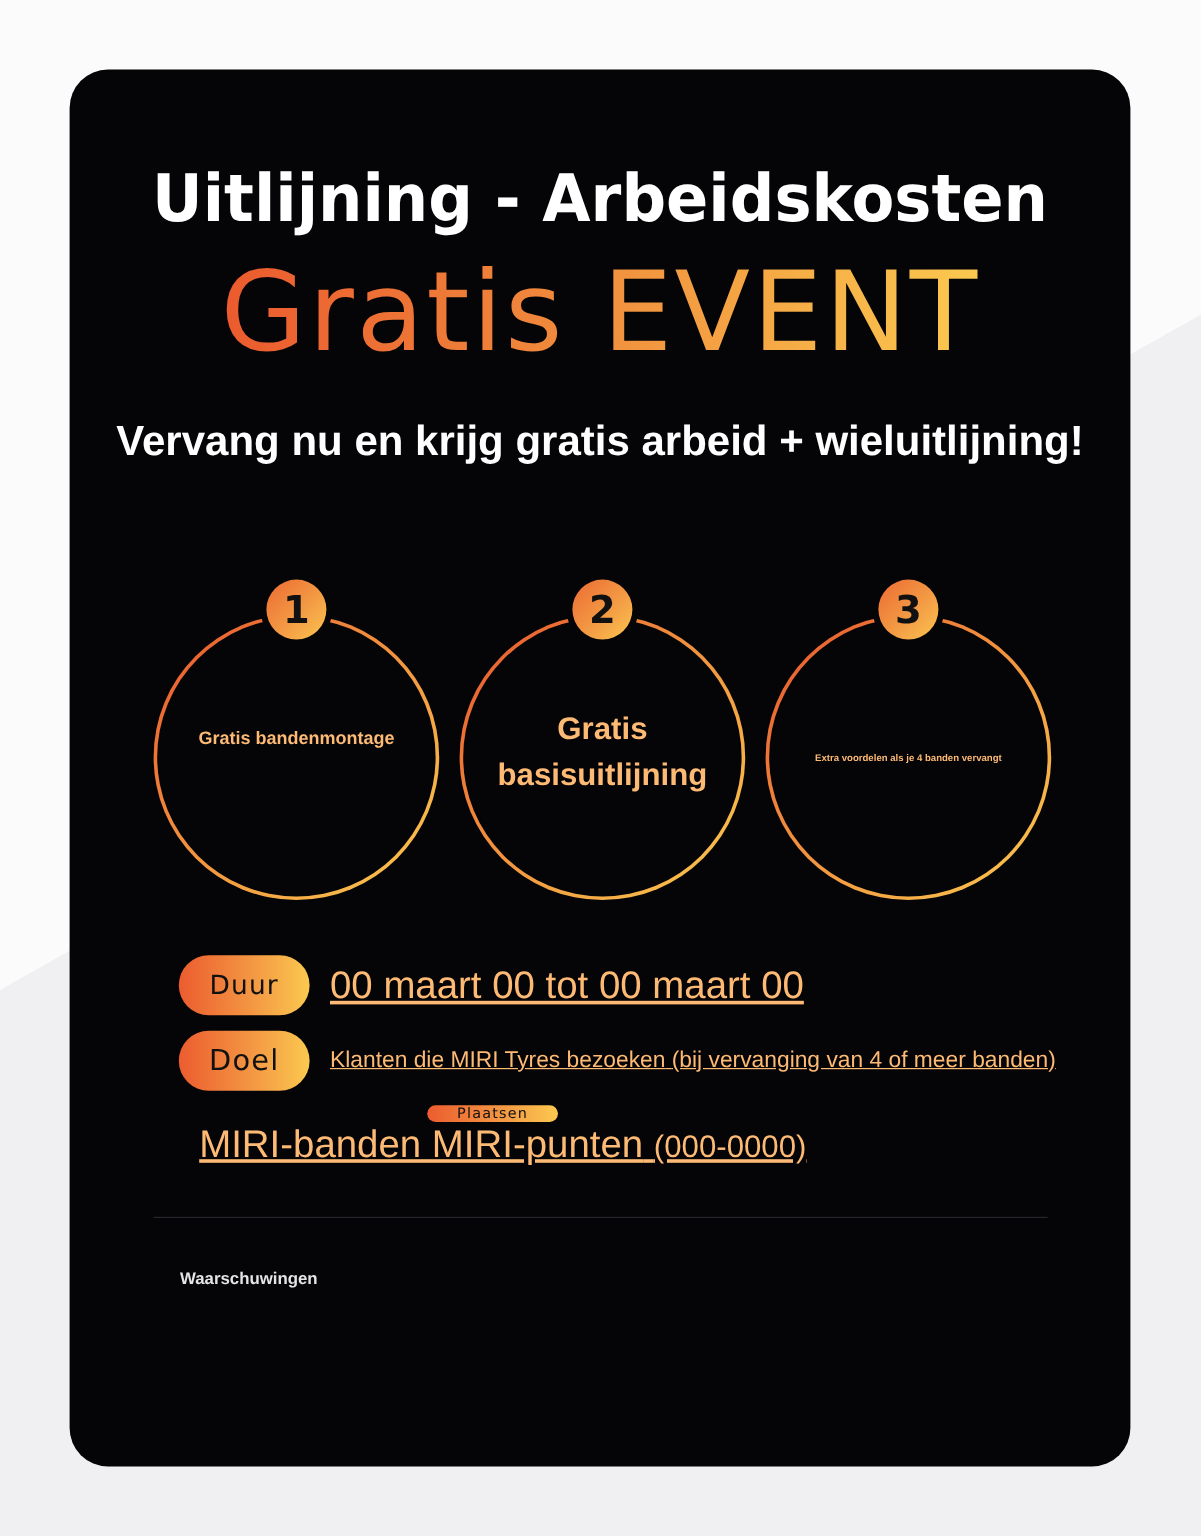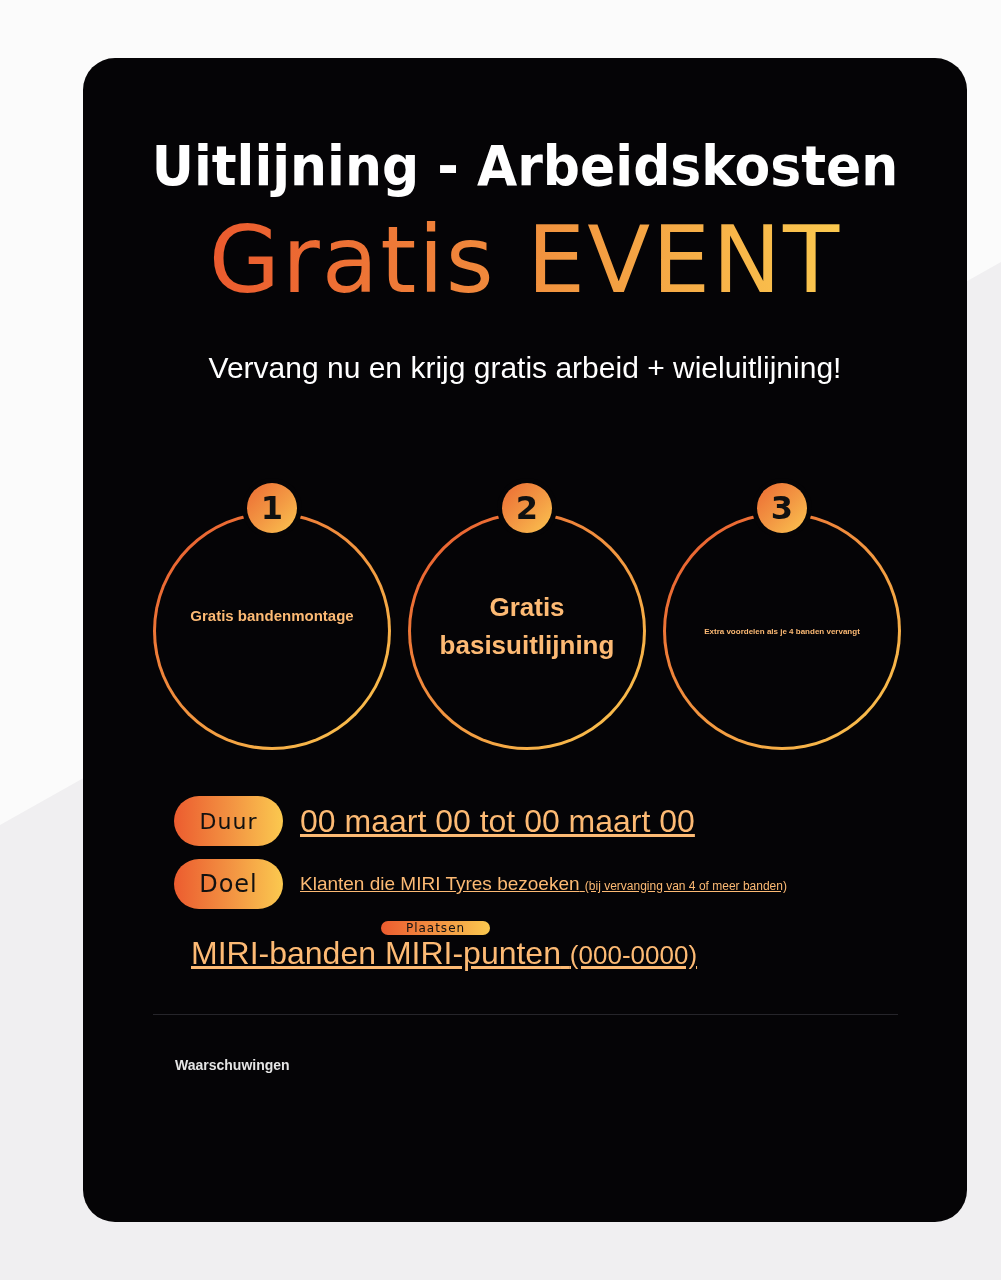--- a/index.html
+++ b/index.html
@@ -9,41 +9,42 @@
       background: #fbfbfb;
       font-family: "Liberation Sans", sans-serif;
     }
     .bg-band {
       position: absolute; left: 0; top: 0; width: 1001px; height: 1280px;
       background: #f0eff1;
       clip-path: polygon(0 825px, 1001px 262px, 1001px 1280px, 0 1280px);
     }
     .card {
       position: absolute; left: 58px; top: 58px; width: 884px; height: 1164px;
-      background: #050406; border-radius: 32px; overflow: hidden; margin-left: 25px;
+      background: #050406; border-radius: 32px; overflow: hidden;
     }
     .title {
       position: absolute; left: 0; width: 884px; top: 76px; text-align: center;
       color: #ffffff; font-family: "DejaVu Sans", sans-serif; font-weight: bold;
       font-size: 52px; letter-spacing: 0px; line-height: 64px;
       transform: scaleY(1.05);
     }
     .headline {
       position: absolute; left: 0; width: 884px; top: 148px; text-align: center;
       font-family: "DejaVu Sans", sans-serif; font-weight: normal;
       font-size: 92px; line-height: 110px; letter-spacing: 2px;
     }
     .headline span {
       background: linear-gradient(90deg, #eb5a2e 0%, #f08a3c 45%, #fbc94f 100%);
       -webkit-background-clip: text; background-clip: text; color: transparent;
     }
     .subtitle {
       position: absolute; left: 0; width: 884px; top: 288px; text-align: center;
-      color: #ffffff; font-size: 30px; line-height: 44px;
+      color: #ffffff; font-size: 35px; line-height: 44px;
       font-family: "Liberation Sans", sans-serif;
+      font-weight: bold;
     }
     .steps { position: absolute; left: 0; top: 0; width: 884px; height: 700px; }
     .step { position: absolute; width: 238px; height: 238px; }
     .ring {
       position: absolute; left: 0; top: 0; width: 238px; height: 238px;
       border-radius: 50%;
       background: linear-gradient(135deg, #e8532d 0%, #f08a3c 40%, #fbc94f 100%);
     }
     .ring::after {
       content: ""; position: absolute; left: 3px; top: 3px; right: 3px; bottom: 3px;
@@ -68,21 +69,21 @@
     }
     .info-row { position: absolute; left: 91px; height: 50px; display: flex; align-items: center; }
     .pill {
       width: 109px; height: 50px; border-radius: 25px;
       background: linear-gradient(90deg, #ec5c2f 0%, #f39643 55%, #fbc94f 100%);
       display: flex; align-items: center; justify-content: center;
       color: #111; font-weight: normal; font-family: "DejaVu Sans", sans-serif;
       letter-spacing: 1px;
     }
     .info-value { margin-left: 17px; color: #fdba74; white-space: nowrap; text-decoration: underline; }
-    .info-value .small { font-size: 12px; }
+    .info-value .small { font-size: 19px; }
     .divider {
       position: absolute; left: 70px; top: 956px; width: 745px; height: 1px; background: #26252a;
     }
     .warn-label {
       position: absolute; left: 92px; top: 999px; color: #e5e5e5;
       font-size: 14px; font-weight: bold;
     }
     .warn-list { position: absolute; left: 246px; top: 1016px; }
     .warn-item { color: #7c7b80; font-size: 12px; line-height: 20px; }
   </style>

